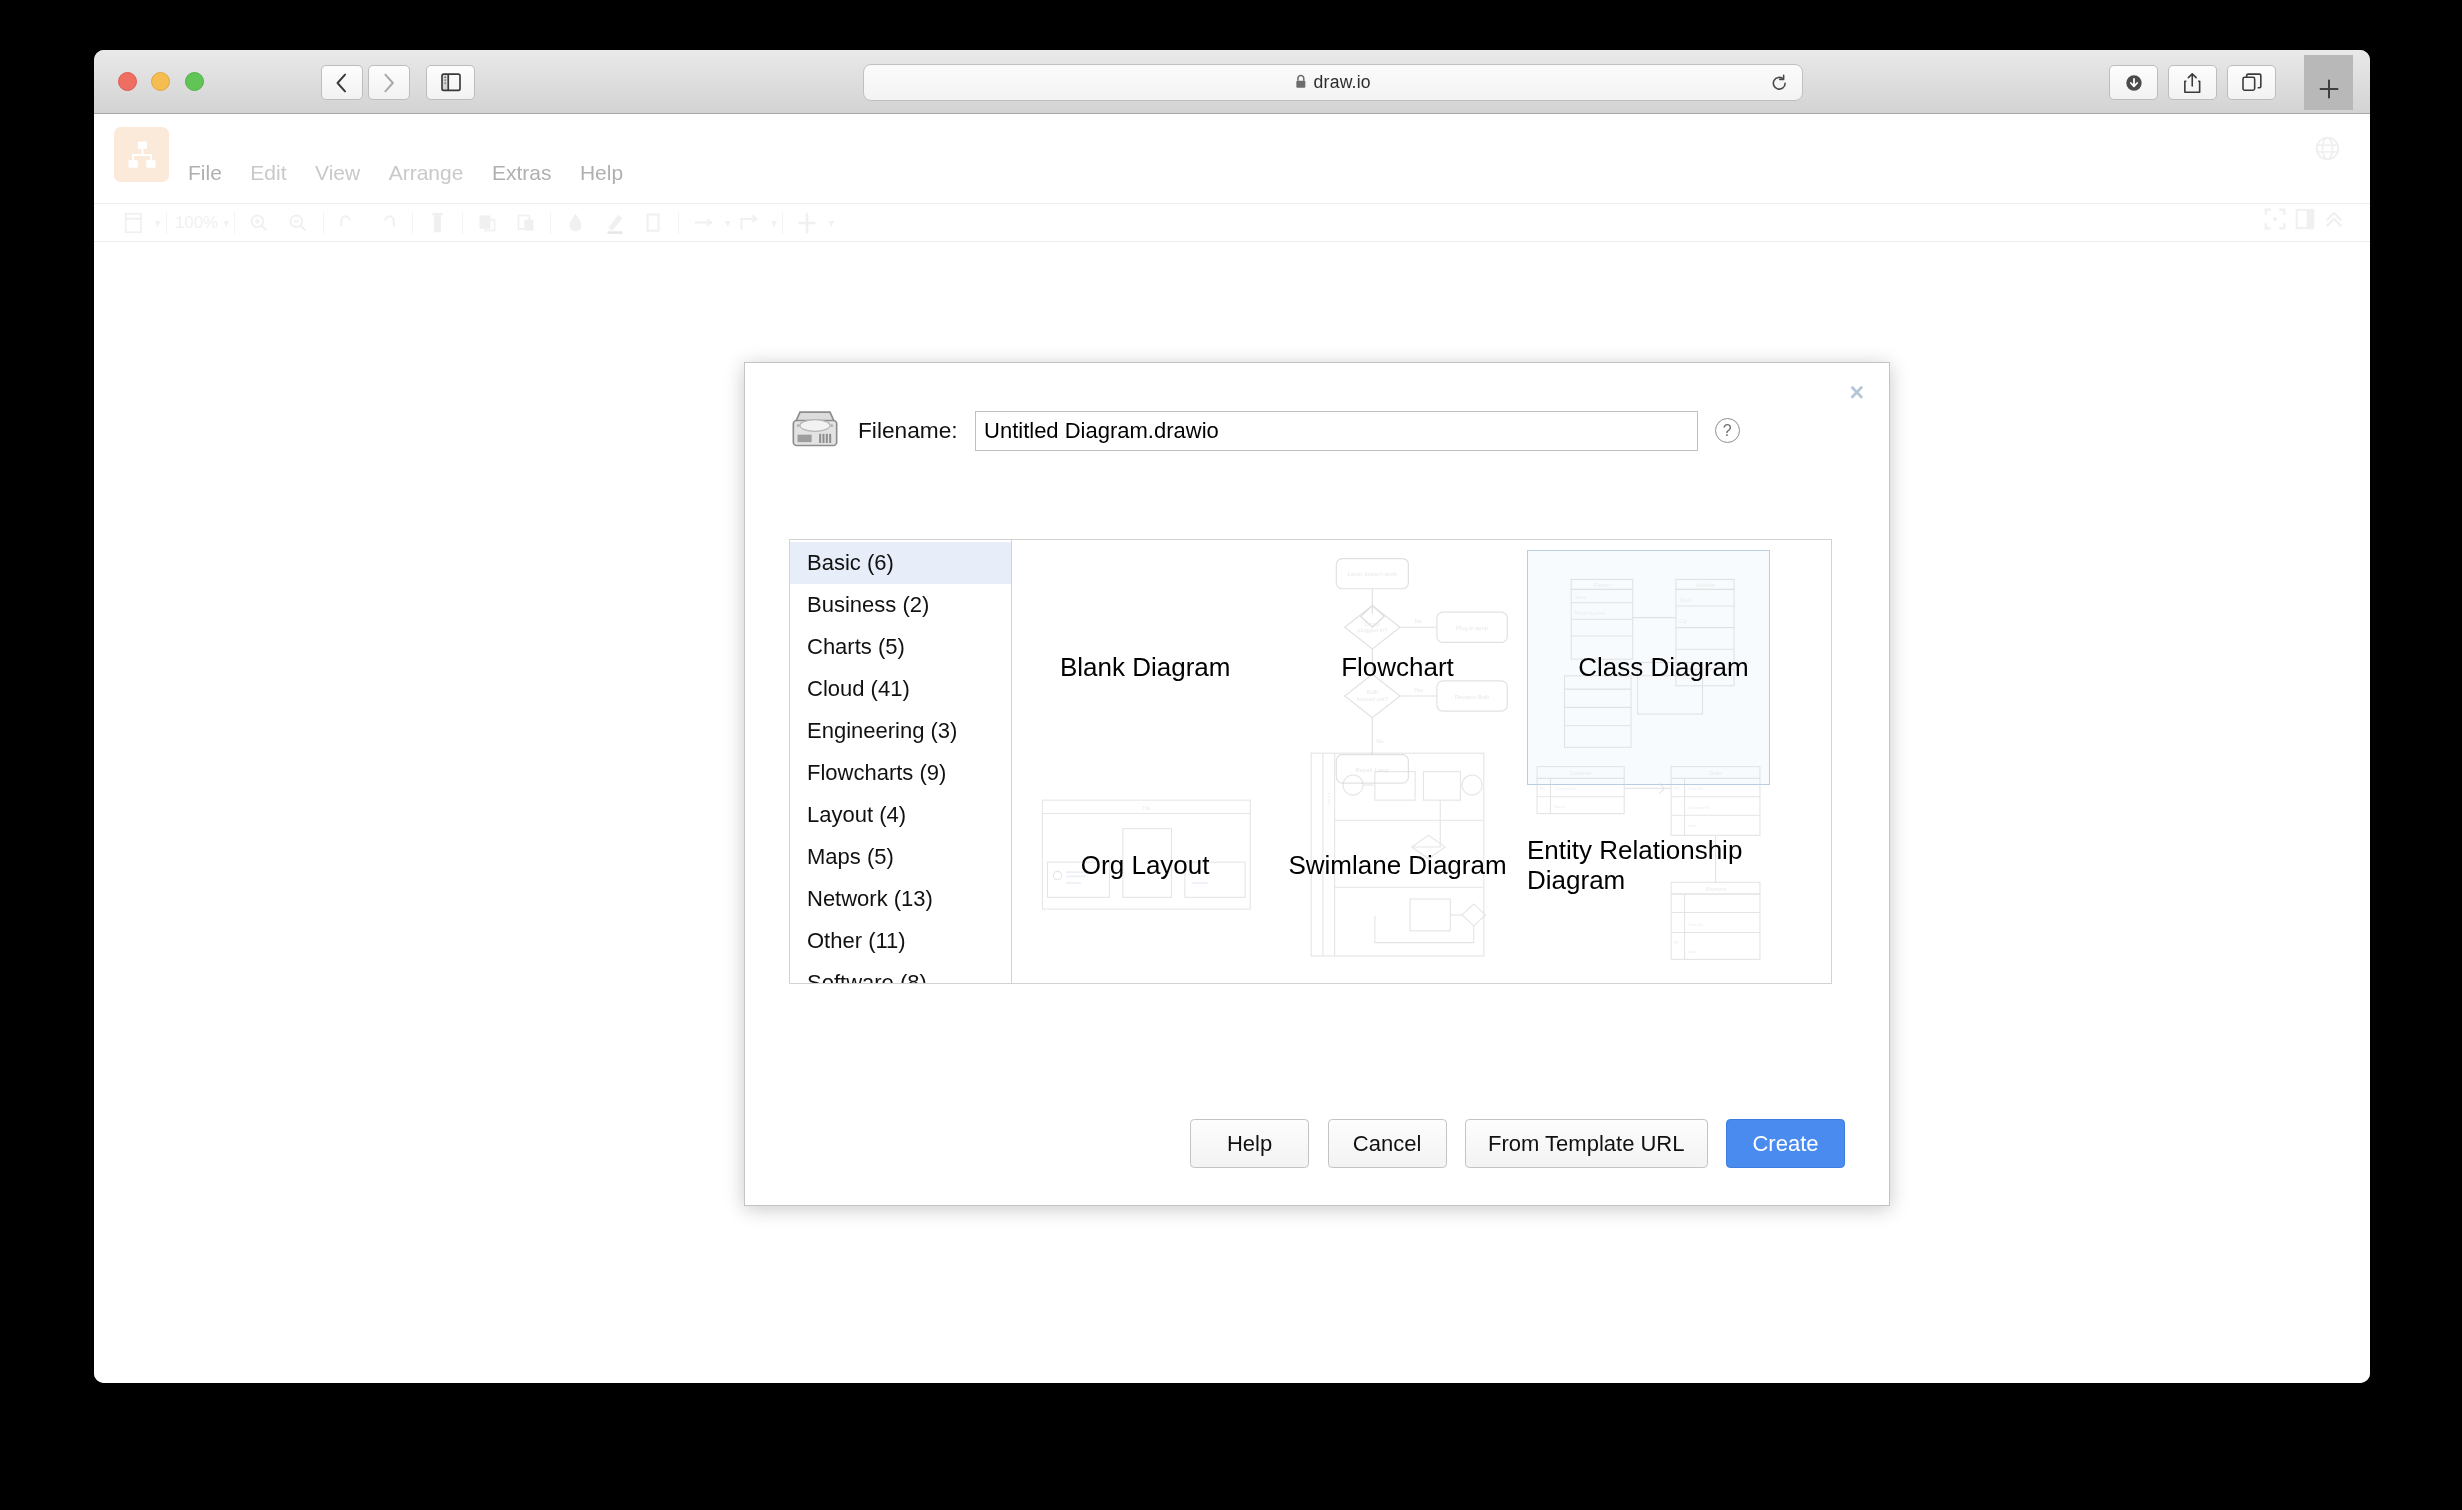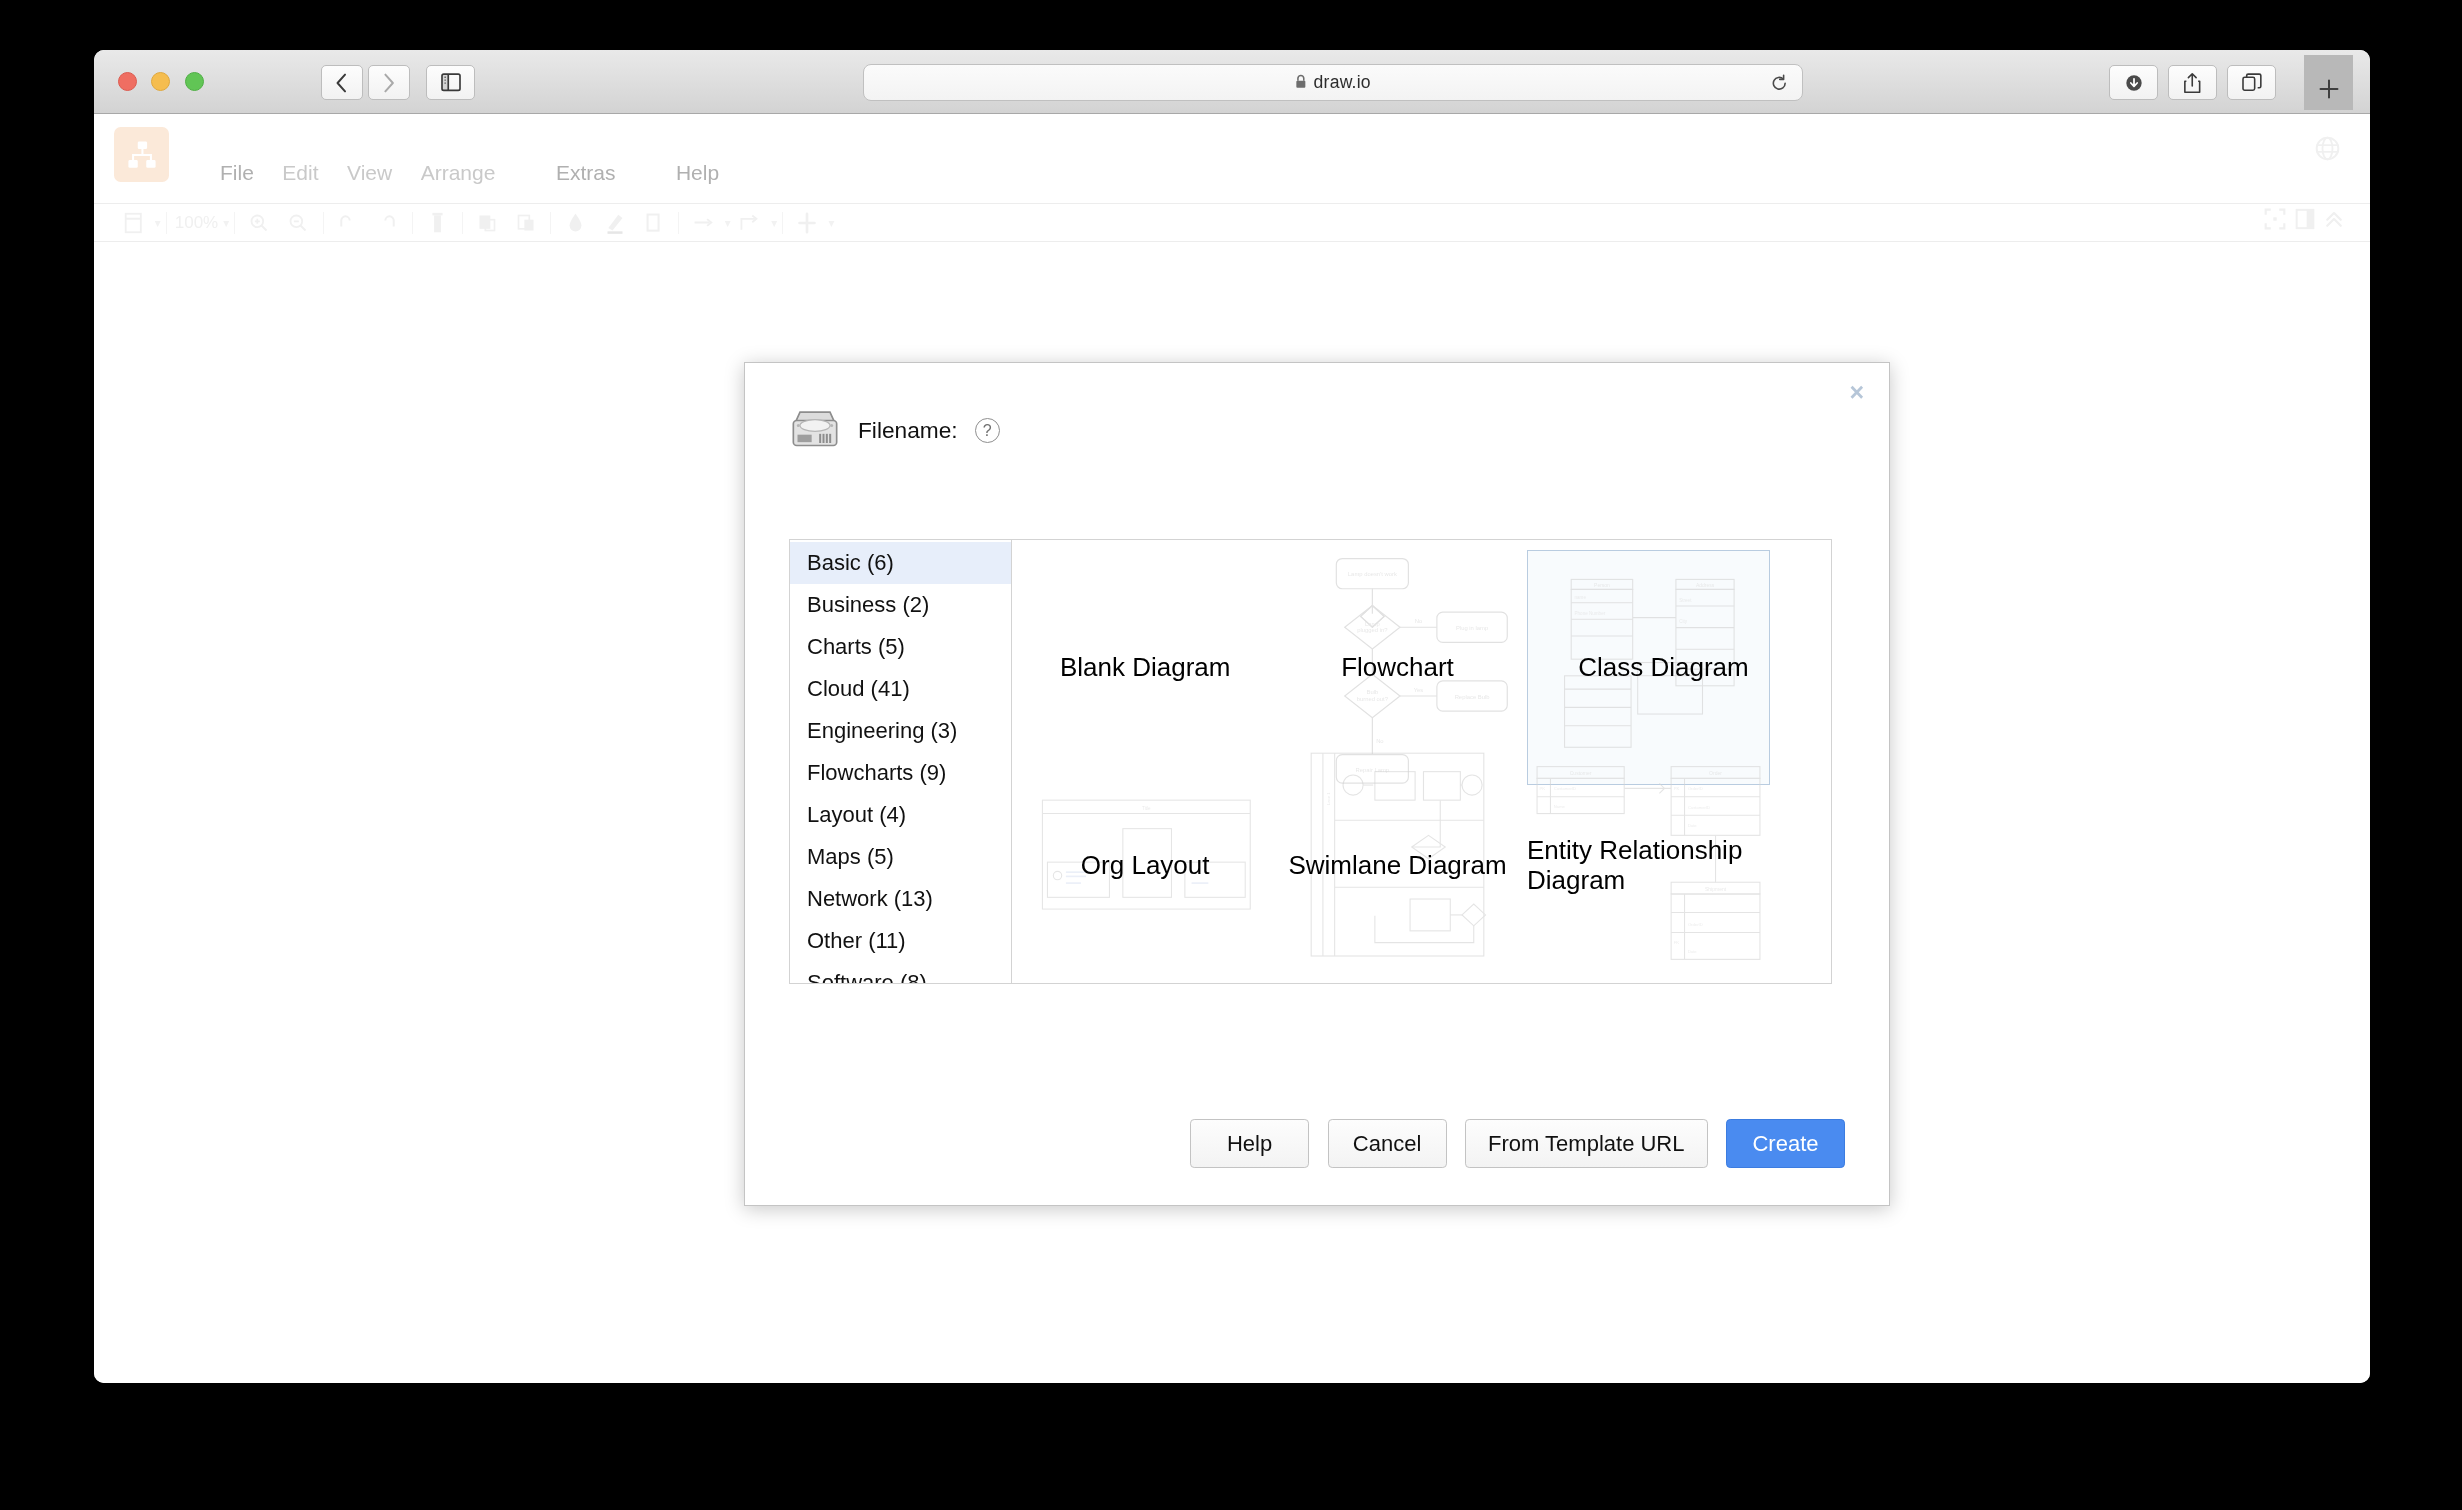--- a/index.html
+++ b/index.html
@@ -80,21 +80,21 @@
     background: #fbe9d9;
     border-radius: 6.7px;
     display: flex; align-items: center; justify-content: center;
   }
   .menubar {
     position: absolute; left: 94px; top: 47px;
     display: flex; gap: 28.5px;
     font-size: 21px;
   }
   .menuitem { color: #c9c9c9; }
-  .menuitem.strong { color: #b0b0b0; margin-left: 32px; }
+  .menuitem.strong { color: #b0b0b0; }
 
   .toolbar {
     position: absolute; left: 0; right: 0; top: 89px;
     height: 39px;
     border-top: 0.8px solid #ededed;
     border-bottom: 0.8px solid #ededed;
     display: flex; align-items: center;
     padding-left: 20px;
     gap: 0;
     color: #f2f2f2;
@@ -462,20 +462,21 @@
               <rect x="36" y="31" width="2.4" height="11"></rect>
                 <rect x="40" y="31" width="2.4" height="11"></rect>
               <rect x="44" y="31" width="2.4" height="11"></rect>
                 <rect x="48" y="31" width="2.4" height="11"></rect>
             </g>
             <circle cx="11" cy="21" r="1.8" fill="#b5b5b5"></circle>
               <circle cx="51" cy="21" r="1.8" fill="#b5b5b5"></circle>
           </svg>
         </span>
         <span class="fn-label">Filename:</span>
+        <input class="fn-input" value="Untitled Diagram.drawio" style="">
         <span class="help-q">?</span>
       </div>
 
       <div class="picker">
 
         <div class="cats">
           <div class="cat selected">Basic (6)</div>
           <div class="cat">Business (2)</div>
           <div class="cat">Charts (5)</div>
           <div class="cat">Cloud (41)</div>

